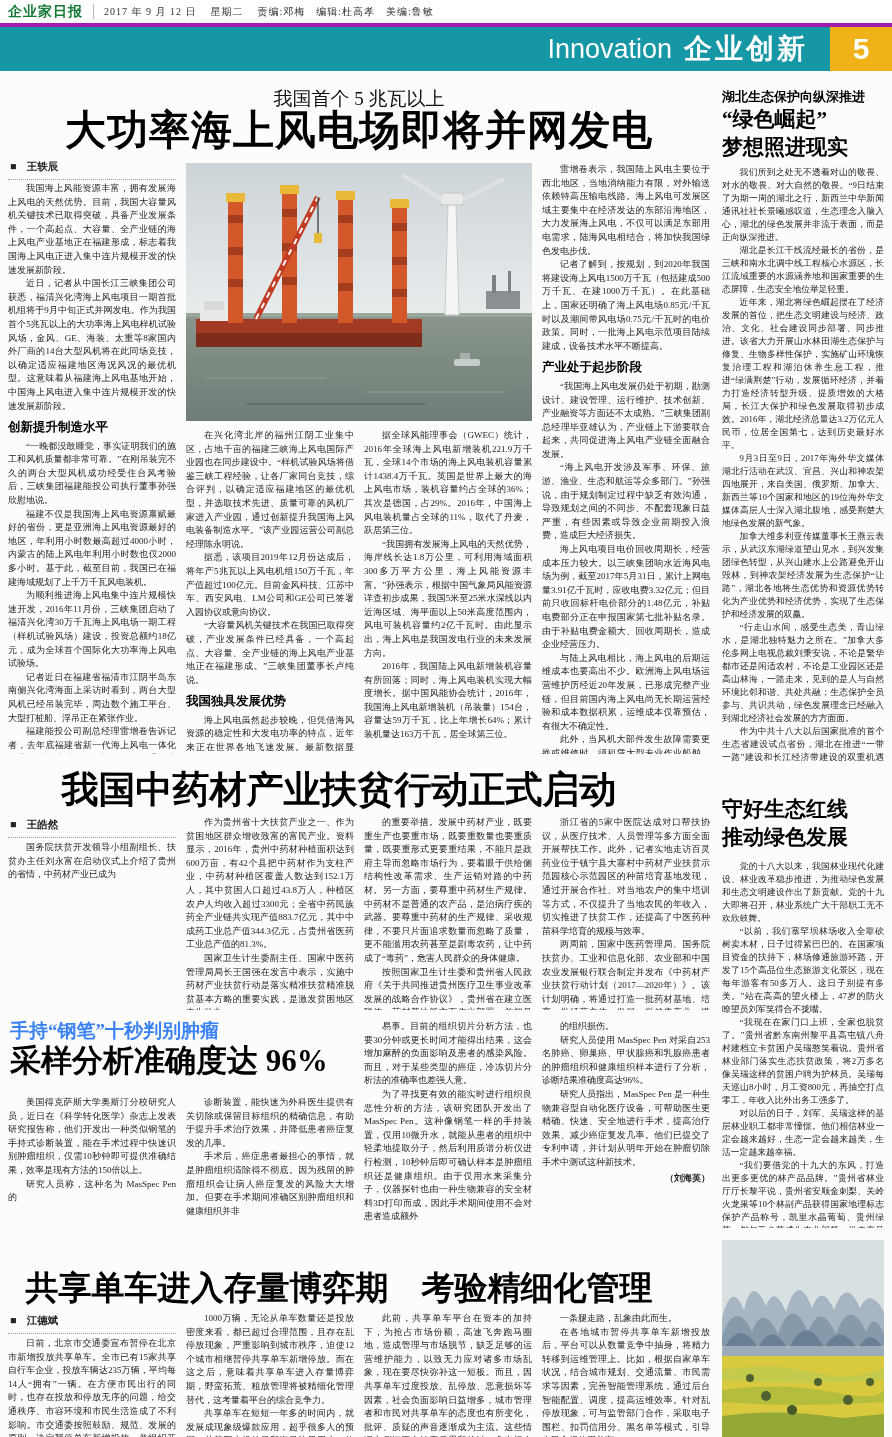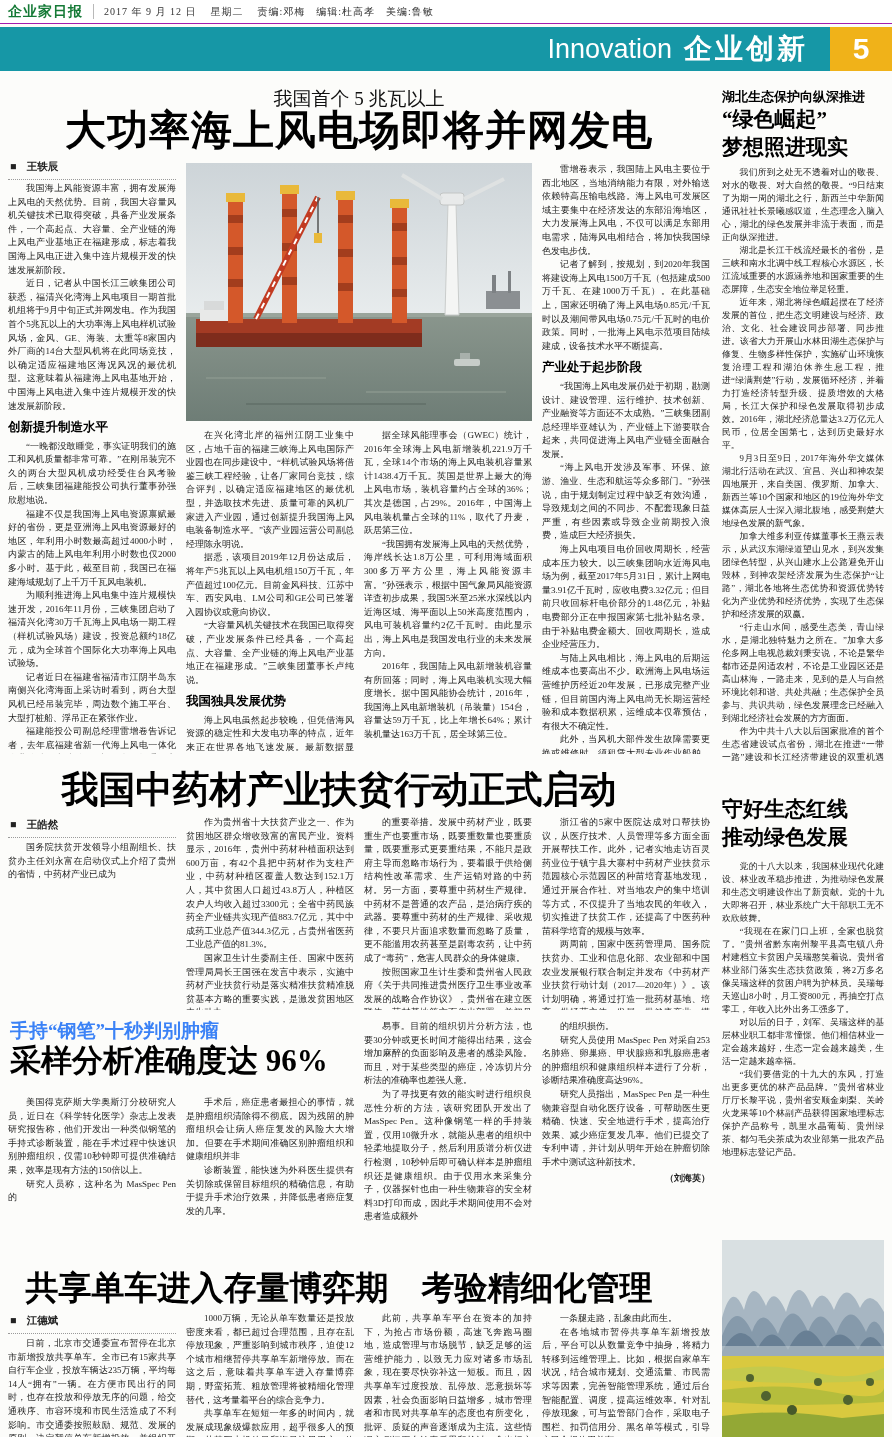--- a/index.html
+++ b/index.html
@@ -1,20 +1,20 @@
 <!DOCTYPE html>
 <html><head>
 <meta charset="utf-8">
 <style>
   html,body{margin:0;padding:0;background:#e9e9e6;}
   .page{position:relative;width:892px;height:1437px;background:#fcfcfa;overflow:hidden;
         font-family:"Liberation Serif","DejaVu Serif",serif;color:#1e1e1e;}
   
   .masthead{position:absolute;left:0;top:0;width:892px;height:23px;display:flex;align-items:center;
-            border-bottom:1px solid #a21caf;background:#fff;}
+            border-bottom:6px solid #a21caf;background:#fff;}
   .paper-name{color:#157a36;font-weight:bold;font-size:14px;margin-left:8px;letter-spacing:1px;}
   .mast-div{display:inline-block;width:1px;height:15px;background:#b9b9b9;margin:0 10px;}
   .mast-date,.mast-week,.mast-editors{font-size:10px;color:#333;margin-right:14px;letter-spacing:1px;}
   
   .banner{position:absolute;left:0;top:27px;width:830px;height:44px;background:#1697a6;
           display:flex;align-items:center;justify-content:flex-end;padding-right:22px;box-sizing:border-box;}
   .banner-en{color:#fff;font-family:"Liberation Sans","DejaVu Sans",sans-serif;font-size:27px;margin-right:12px;}
   .banner-cn{color:#fff;font-family:"Liberation Sans","DejaVu Sans",sans-serif;font-size:28px;font-weight:bold;letter-spacing:3px;}
   .pagenum{position:absolute;left:830px;top:27px;width:62px;height:44px;background:#f0b219;
            display:flex;align-items:center;justify-content:center;color:#fff;
@@ -197,20 +197,21 @@
     </div>
   <div class="txt" style="left:542px;top:816px;width:168px;height:194px;">
       <p class="para">浙江省的5家中医院达成对口帮扶协议，从医疗技术、人员管理等多方面全面开展帮扶工作。此外，记者实地走访百灵药业位于镇宁县大寨村中药材产业扶贫示范园核心示范园区的种苗培育基地发现，通过开展合作社、对当地农户的集中培训等方式，不仅提升了当地农民的年收入，切实推进了扶贫工作，还提高了中医药种苗科学培育的规模与效率。</p>
       <p class="para">两周前，国家中医药管理局、国务院扶贫办、工业和信息化部、农业部和中国农业发展银行联合制定并发布《中药材产业扶贫行动计划（2017—2020年）》。该计划明确，将通过打造一批药材基地、培育一批经营主体、发展一批健康产业、搭建一批服务平台，实现到2020年贫困地区中药材产业的精准扶贫目标。</p>
     </div>
 
   <h2 class="sb-title" style="top:796px;margin:0;">守好生态红线
 推动绿色发展</h2>
   <div class="txt sb-txt" style="top:860px;height:368px;">
       <p class="para">党的十八大以来，我国林业现代化建设、林业改革稳步推进，为推动绿色发展和生态文明建设作出了新贡献。党的十九大即将召开，林业系统广大干部职工无不欢欣鼓舞。</p>
+      <p class="para">“以前，我们塞罕坝林场收入全靠砍树卖木材，日子过得紧巴巴的。在国家项目资金的扶持下，林场修通旅游环路，开发了15个高品位生态旅游文化景区，现在每年游客有50多万人。这日子别提有多美。”站在高高的望火楼上，47岁的防火瞭望员刘军笑得合不拢嘴。</p>
       <p class="para">“我现在在家门口上班，全家也脱贫了。”贵州省黔东南州黎平县高屯镇八舟村建档立卡贫困户吴瑞憨笑着说。贵州省林业部门落实生态扶贫政策，将2万多名像吴瑞这样的贫困户聘为护林员。吴瑞每天巡山8小时，月工资800元，再抽空打点零工，年收入比外出务工强多了。</p>
       <p class="para">对以后的日子，刘军、吴瑞这样的基层林业职工都非常憧憬。他们相信林业一定会越来越好，生态一定会越来越美，生活一定越来越幸福。</p>
       <p class="para">“我们要借党的十九大的东风，打造出更多更优的林产品品牌。”贵州省林业厅厅长黎平说，贵州省安顺金刺梨、关岭火龙果等10个林副产品获得国家地理标志保护产品称号，凯里水晶葡萄、贵州绿茶、都匀毛尖茶成为农业部第一批农产品地理标志登记产品。</p>
     </div>
 
   <svg class="photo" style="left:722px;top:1240px;" width="162" height="197" viewBox="0 0 162 197">
     <rect width="162" height="197" fill="#d9e0e2"></rect>
     <path d="M0,78 Q10,40 22,70 Q30,34 44,66 Q52,44 64,72 Q76,30 90,68 Q100,42 112,70 Q124,36 138,68 Q148,46 162,72 L162,110 L0,110 Z" fill="#a7b6c2"></path>
     <path d="M0,96 Q14,58 30,92 Q40,62 56,94 Q70,54 86,92 Q98,60 114,94 Q128,56 144,92 Q152,70 162,94 L162,120 L0,120 Z" fill="#869aab"></path>
     <path d="M0,112 Q18,76 36,108 Q50,80 66,110 Q84,72 102,108 Q118,80 136,110 Q148,84 162,110 L162,130 L0,130 Z" fill="#68direct8196" fill-opacity="0"></path>
@@ -228,22 +229,22 @@
       <circle cx="148" cy="142" r="4" fill="#50632f"></circle>
   </svg>
 
   <div class="kicker3">手持“钢笔”十秒判别肿瘤</div>
   <h1 class="title3" style="margin:0;">采样分析准确度达 96%</h1>
   <div class="txt" style="left:8px;top:1096px;width:168px;height:162px;">
       <p class="para">美国得克萨斯大学奥斯汀分校研究人员，近日在《科学转化医学》杂志上发表研究报告称，他们开发出一种类似钢笔的手持式诊断装置，能在手术过程中快速识别肿瘤组织，仅需10秒钟即可提供准确结果，效率是现有方法的150倍以上。</p>
       <p class="para">研究人员称，这种名为 MasSpec Pen 的</p>
     </div>
   <div class="txt" style="left:186px;top:1096px;width:168px;height:162px;">
+      <p class="para">诊断装置，能快速为外科医生提供有关切除或保留目标组织的精确信息，有助于提升手术治疗效果，并降低患者癌症复发的几率。</p>
       <p class="para">手术后，癌症患者最担心的事情，就是肿瘤组织清除得不彻底。因为残留的肿瘤组织会让病人癌症复发的风险大大增加。但要在手术期间准确区别肿瘤组织和健康组织并非</p>
-      <p class="para">诊断装置，能快速为外科医生提供有关切除或保留目标组织的精确信息，有助于提升手术治疗效果，并降低患者癌症复发的几率。</p>
     </div>
   <div class="txt" style="left:364px;top:1020px;width:168px;height:238px;">
       <p class="para">易事。目前的组织切片分析方法，也要30分钟或更长时间才能得出结果，这会增加麻醉的负面影响及患者的感染风险。而且，对于某些类型的癌症，冷冻切片分析法的准确率也差强人意。</p>
       <p class="para">为了寻找更有效的能实时进行组织良恶性分析的方法，该研究团队开发出了 MasSpec Pen。这种像钢笔一样的手持装置，仅用10微升水，就能从患者的组织中轻柔地提取分子，然后利用质谱分析仪进行检测，10秒钟后即可确认样本是肿瘤组织还是健康组织。由于仅用水来采集分子，仪器探针也由一种生物兼容的安全材料3D打印而成，因此手术期间使用不会对患者造成额外</p>
     </div>
   <div class="txt" style="left:542px;top:1020px;width:168px;height:238px;">
       <p class="para">的组织损伤。</p>
       <p class="para">研究人员使用 MasSpec Pen 对采自253名肺癌、卵巢癌、甲状腺癌和乳腺癌患者的肿瘤组织和健康组织样本进行了分析，诊断结果准确度高达96%。</p>
       <p class="para">研究人员指出，MasSpec Pen 是一种生物兼容型自动化医疗设备，可帮助医生更精确、快速、安全地进行手术，提高治疗效果、减少癌症复发几率。他们已提交了专利申请，并计划从明年开始在肿瘤切除手术中测试这种新技术。</p>
       <p class="sig">（刘海英）</p>

